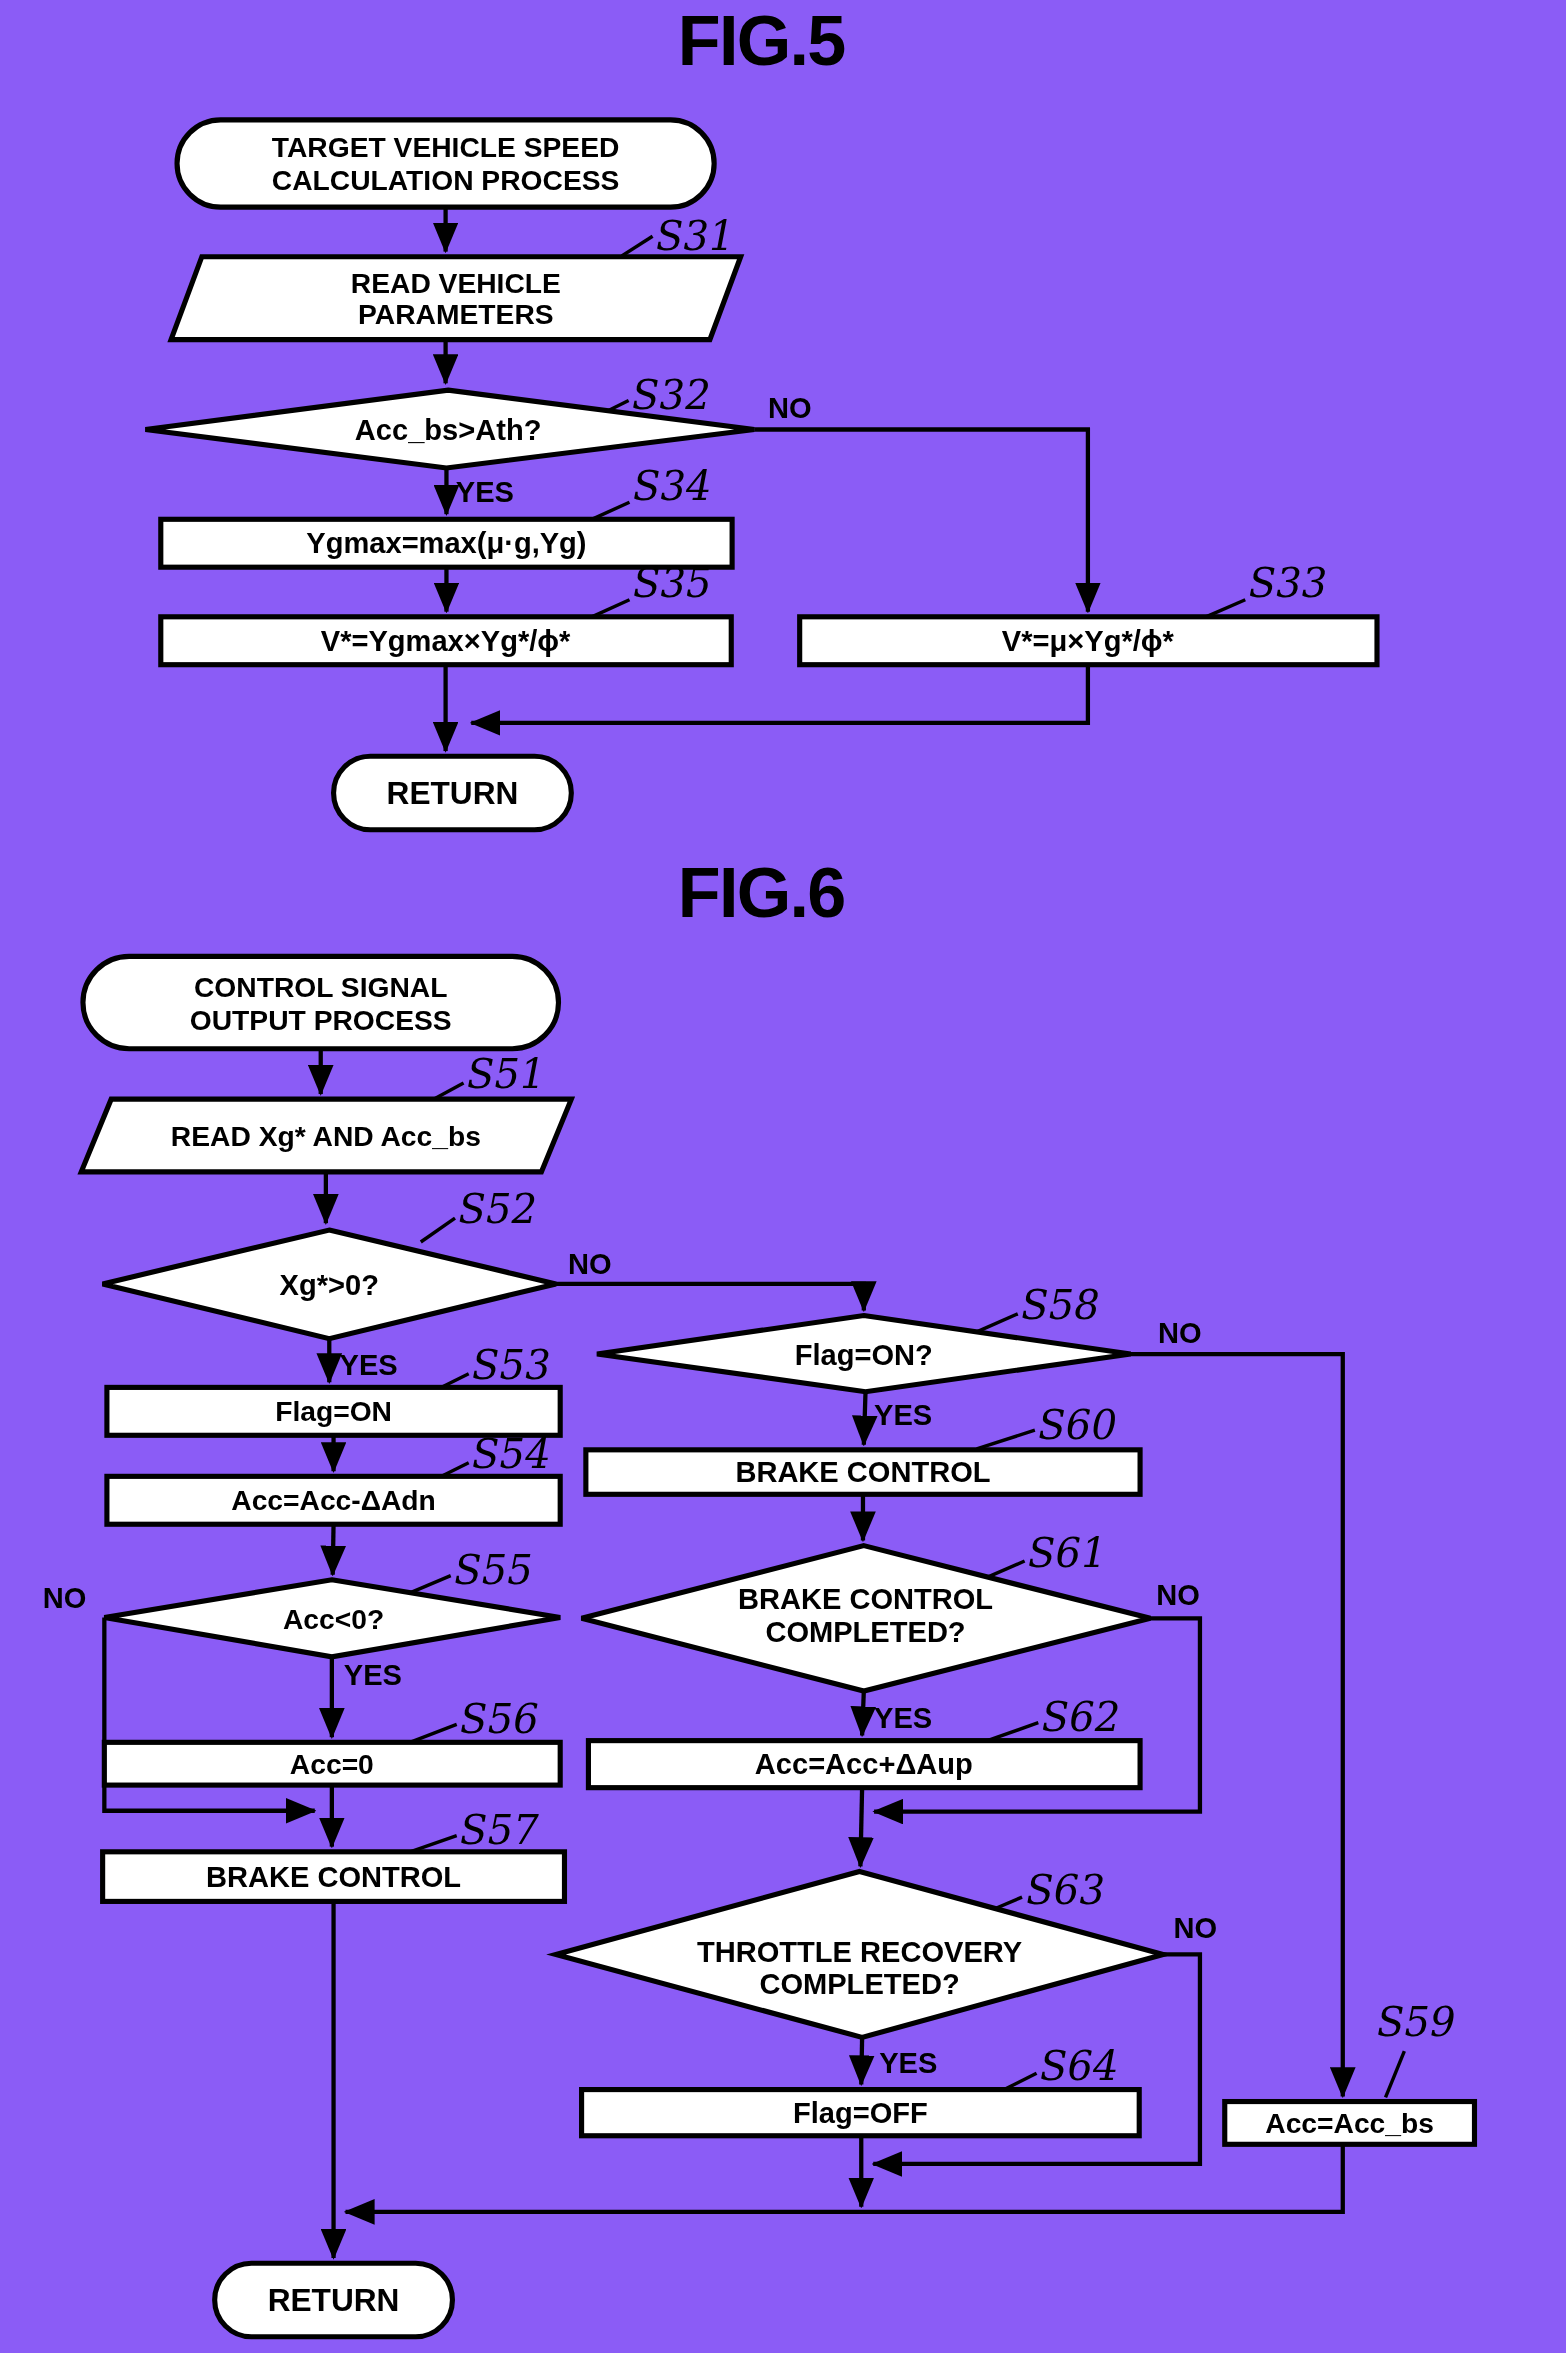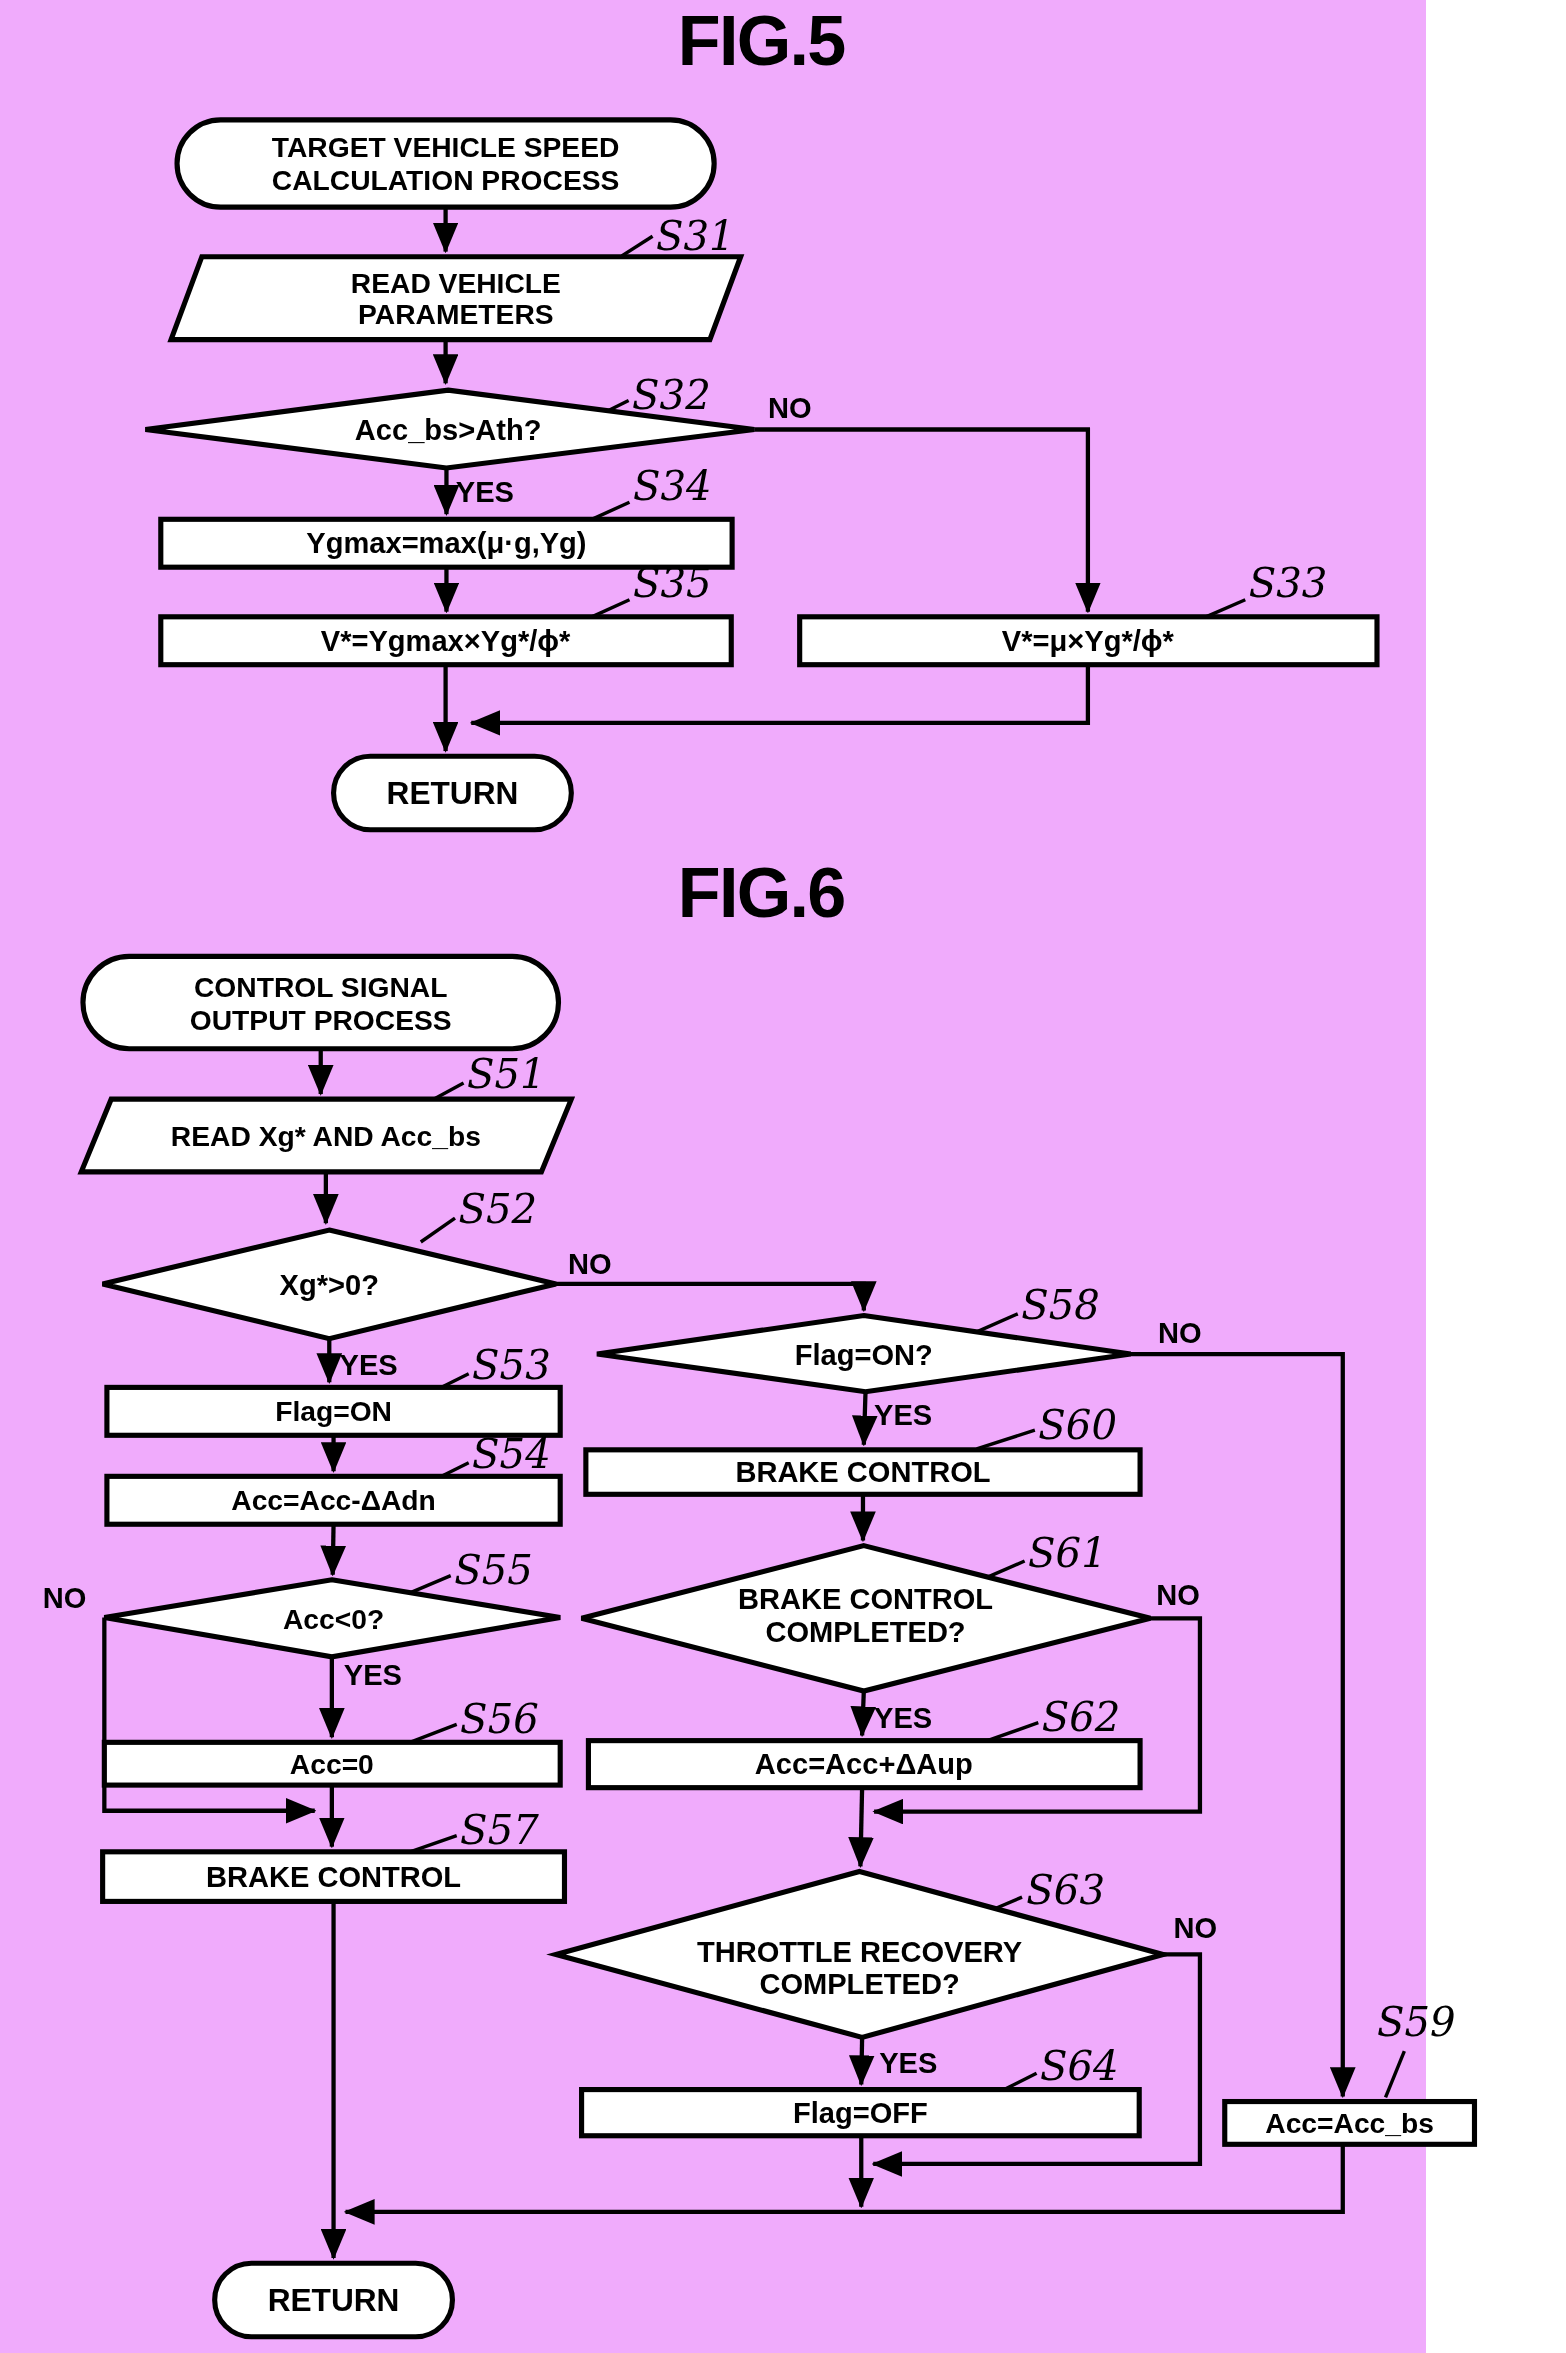--- a/index.html
+++ b/index.html
@@ -1,16 +1,16 @@
 <!DOCTYPE html>
 <html style="font-size:13.7px"><head>
 <meta charset="utf-8">
 <style>
   html,body{margin:0;padding:0;background:#ffffff;}
-  .page{position:relative;width:1426px;height:2354px;background:#f0abfc;}
+  .page{position:relative;width:1566px;height:2354px;background:#8b5cf6;}
   svg{display:block;}
   .shape{fill:#ffffff;stroke:#000000;stroke-width:6;}
   .conn{fill:none;stroke:#000000;stroke-width:5;}
   .leader{fill:none;stroke:#000000;stroke-width:4;}
   .t{font-family:"Liberation Sans",sans-serif;font-weight:bold;fill:#000;
      text-anchor:middle;dominant-baseline:central;}
   .t33{font-size:33px;}
   .t34{font-size:34px;}
   .t36{font-size:37px;}
   .yn{font-family:"Liberation Sans",sans-serif;font-weight:bold;font-size:34px;

